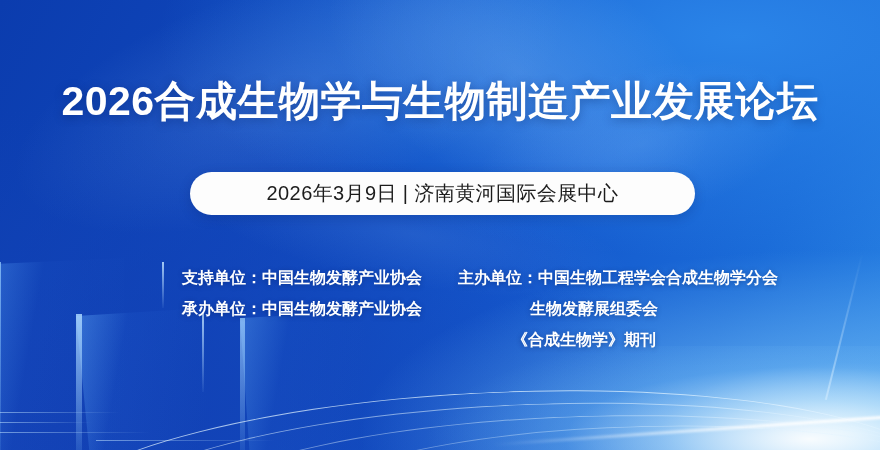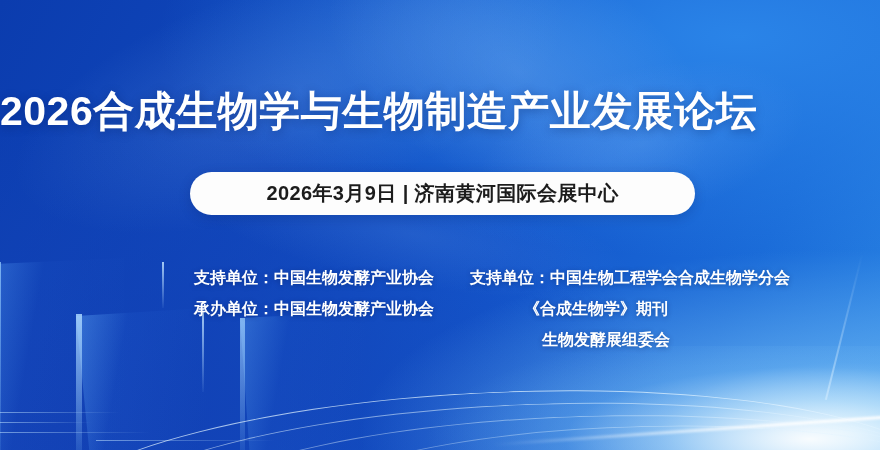--- a/index.html
+++ b/index.html
@@ -106,41 +106,41 @@
   .ray{
     position:absolute;right:4%;top:56%;width:2px;height:150px;pointer-events:none;
     background:linear-gradient(180deg,rgba(200,230,255,0) 0%,rgba(215,238,255,0.55) 100%);
     transform:rotate(14deg);filter:blur(.6px);
   }
 
   
   .content{position:absolute;inset:0;}
 
   .title{
-    position:absolute;left:0;right:0;top:86px;
-    color:#ffffff;
+    position:absolute;left:0;right:0;top:76px;
+    text-align:center;color:#ffffff;
     font-size:41px;line-height:50px;font-weight:bold;
     letter-spacing:0.5px;
     text-shadow:0 2px 10px rgba(4,30,95,0.40);
     white-space:nowrap;
   }
 
   .pill{
     position:absolute;left:190px;top:172px;width:505px;height:43px;
     background:#fdfdfd;border-radius:22px;
     display:flex;align-items:center;justify-content:center;
     box-shadow:0 3px 12px rgba(4,28,90,0.22);
   }
   .pill-text{
-    color:#1c1c1c;font-size:20px;font-weight:bold;
+    color:#1c1c1c;font-size:20px;font-weight:normal;
     letter-spacing:0.4px;white-space:nowrap;
   }
 
   .credits{
-    position:absolute;left:12px;top:262px;width:736px;height:100px;font-family:Liberation Serif, serif;
+    position:absolute;left:0;top:262px;width:736px;height:100px;font-family:Liberation Serif, serif;
   }
   .col{position:absolute;top:0;}
   .col-left{left:120px;width:302px;text-align:right;}
   .col-right{left:458px;width:330px;text-align:left;}
   .cline{
     color:#ffffff;font-size:16px;line-height:31px;
     font-weight:bold;white-space:nowrap;
     text-shadow:0 1px 5px rgba(4,30,95,0.45);
   }
   .col-right .cline.indent-1{padding-left:54px;}
@@ -188,20 +188,20 @@
     </div>
 
     <div class="credits">
 
       <div class="col col-left">
         <div class="cline">支持单位：中国生物发酵产业协会</div>
         <div class="cline">承办单位：中国生物发酵产业协会</div>
       </div>
 
       <div class="col col-right">
-        <div class="cline">支持单位：中国生物工程学会合成生物学分会</div>
+        <div class="cline">主办单位：中国生物工程学会合成生物学分会</div>
+        <div class="cline indent-2">生物发酵展组委会</div>
         <div class="cline indent-1">《合成生物学》期刊</div>
-        <div class="cline indent-2">生物发酵展组委会</div>
       </div>
 
     </div>
   </div>
 </div>
 
 </body></html>

